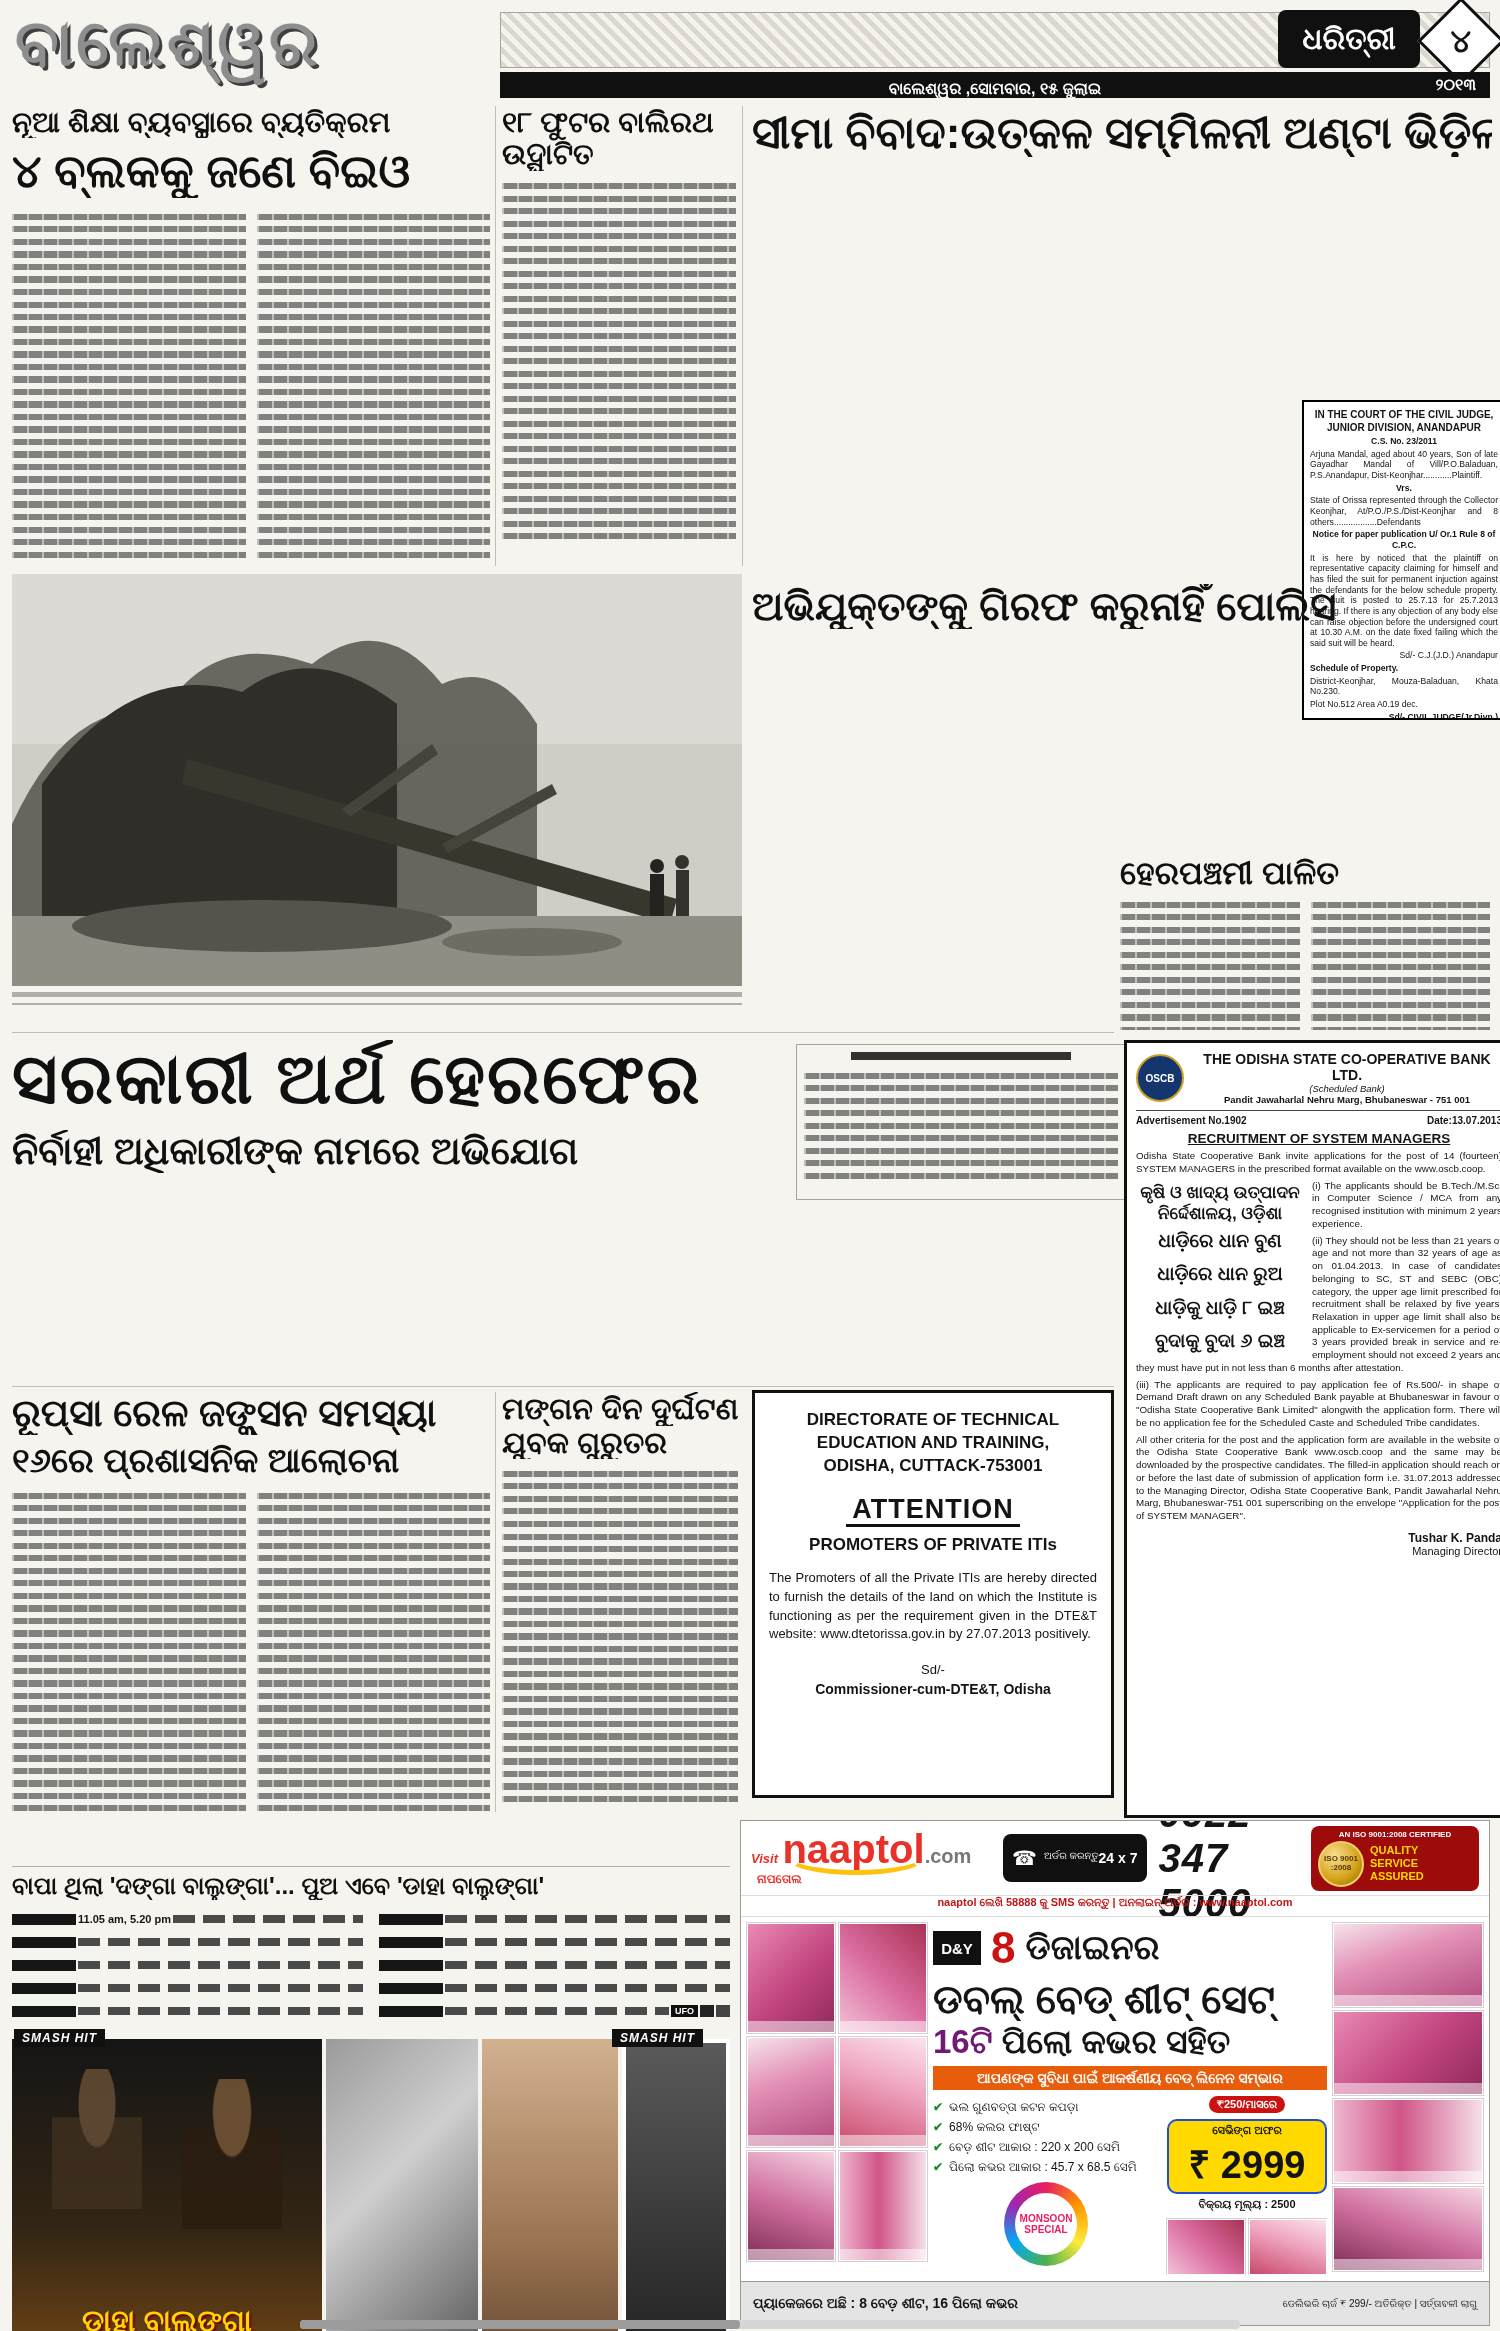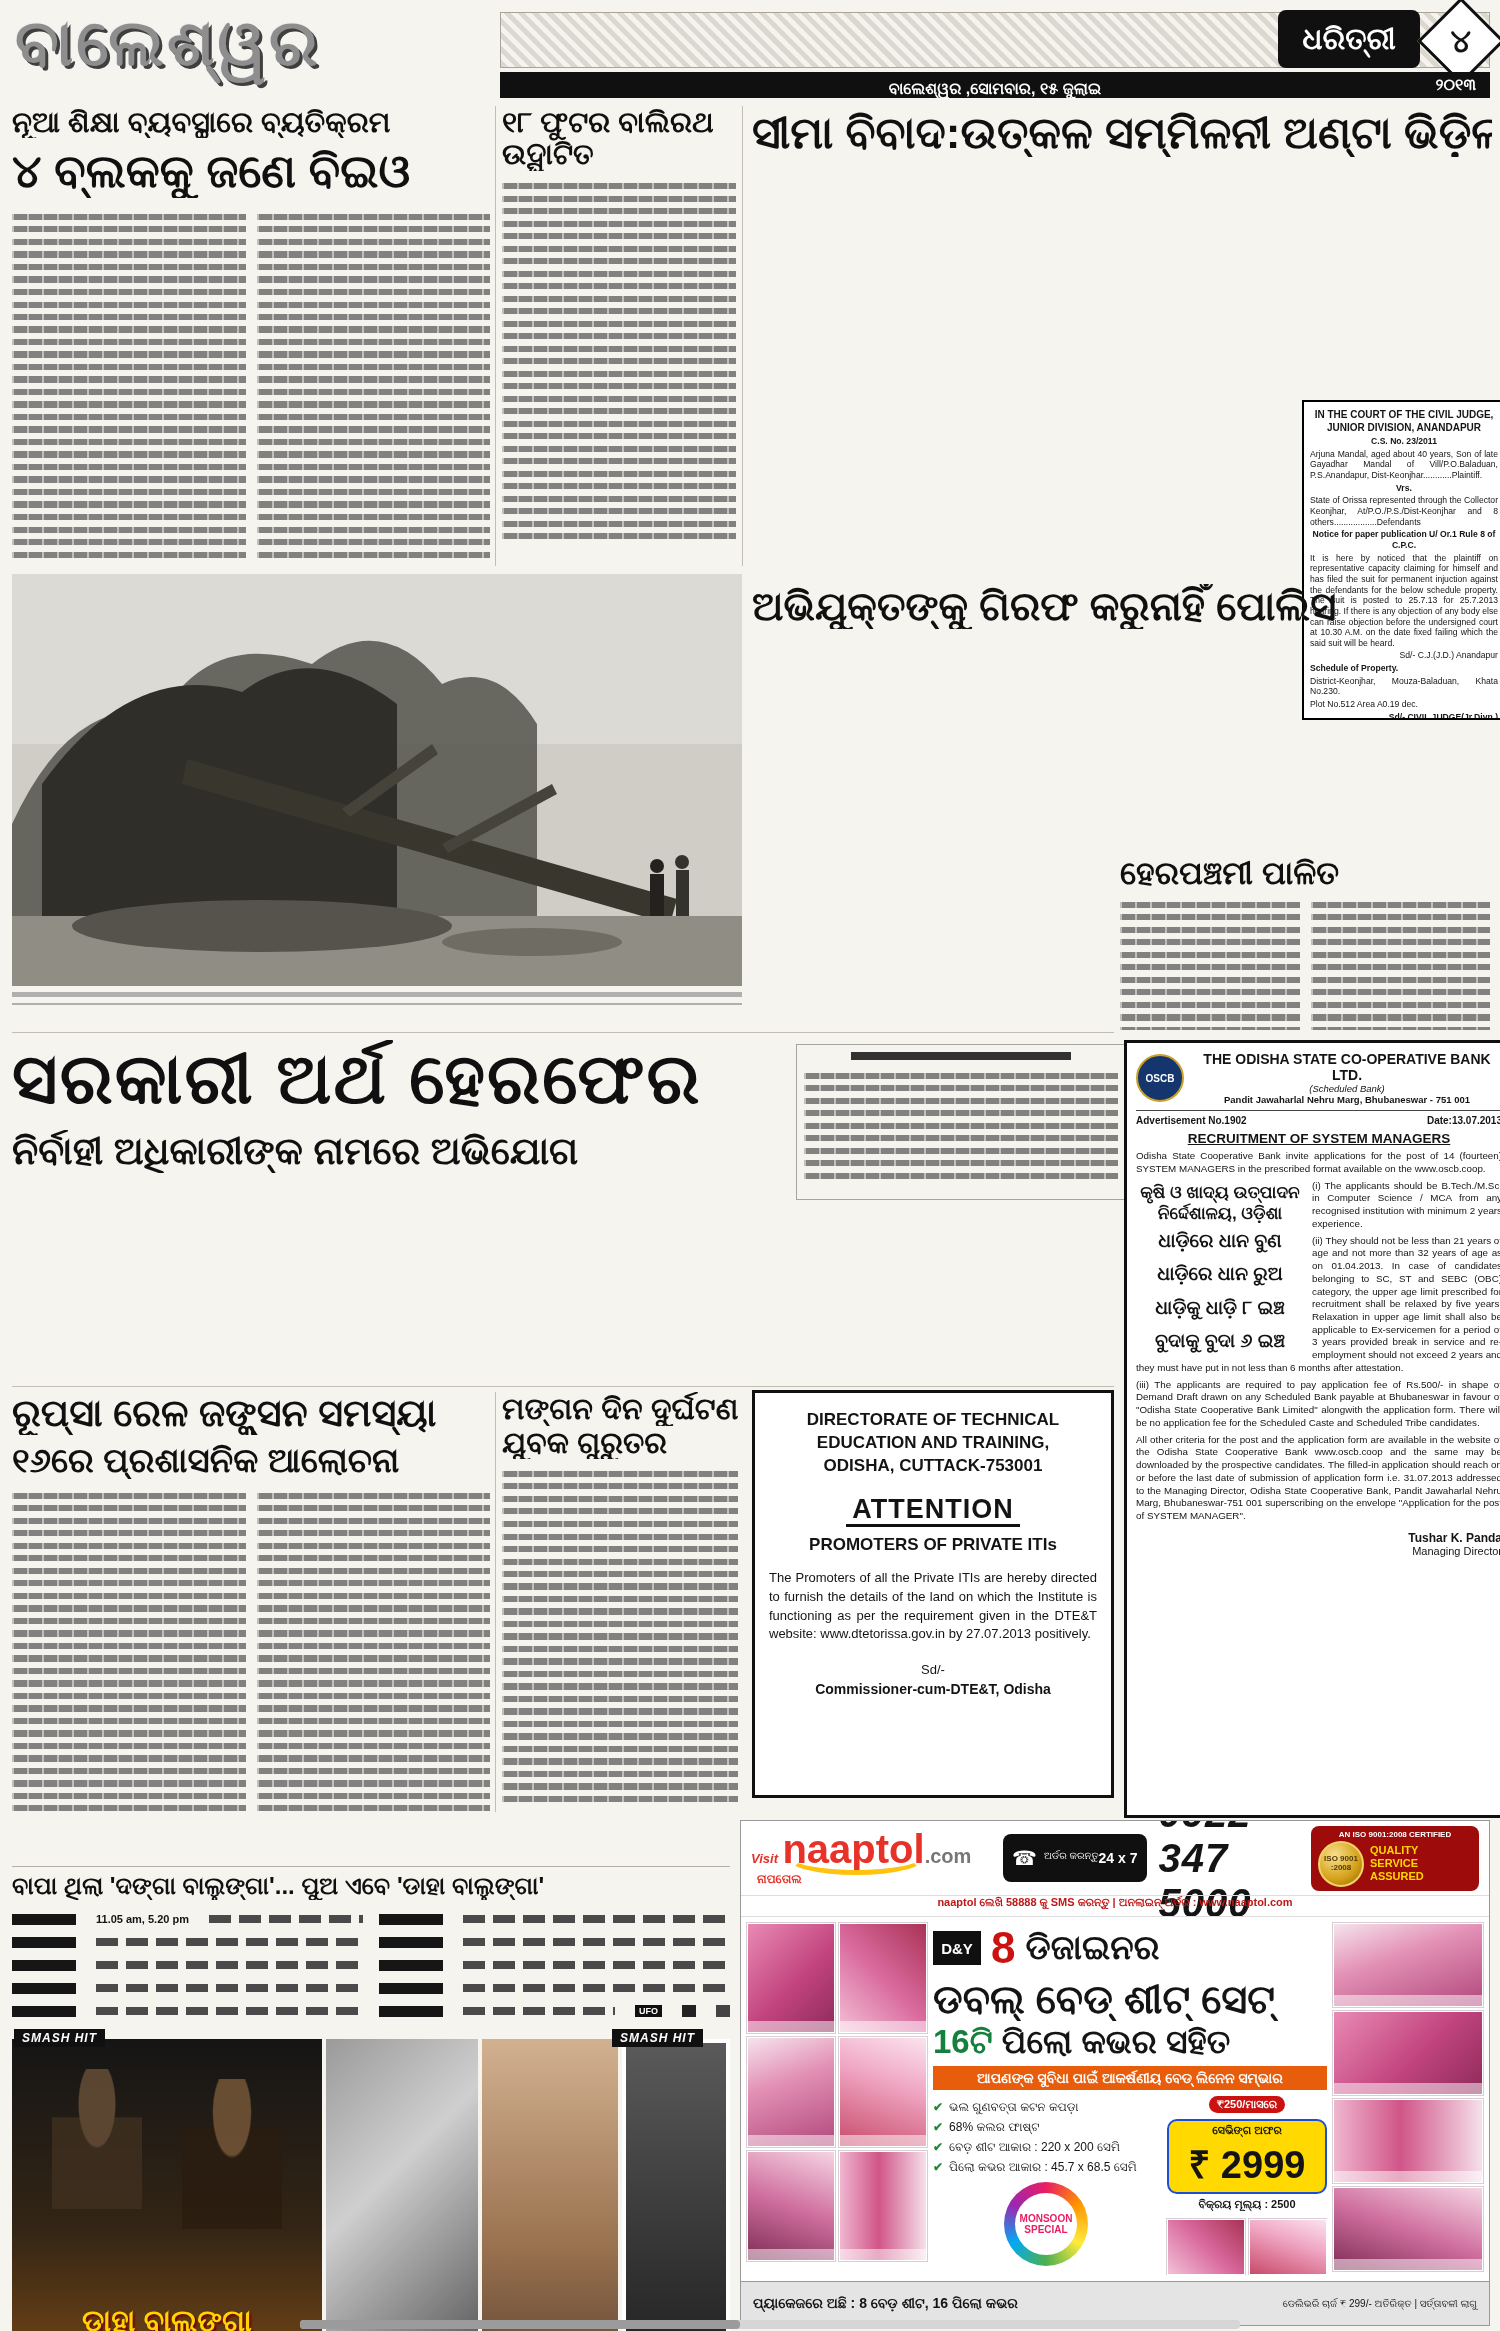--- a/index.html
+++ b/index.html
@@ -59,21 +59,21 @@
   .g-f{background:linear-gradient(90deg,#efb6cf,#d05588 45%,#f6e0ea)}
   .dy{background:#101010;color:#fff;font-weight:bold;font-size:15px;width:48px;height:34px;display:flex;align-items:center;justify-content:center;flex:none}
   .orange-strip{background:#e85d0c;color:#fff;font-size:14px;font-weight:bold;text-align:center;padding:4px 2px;white-space:nowrap;overflow:hidden}
   .bullet{display:flex;gap:6px;align-items:flex-start;font-size:12px;margin-top:6px}
   .check{color:#1c8a2e;font-weight:bold;flex:none}
   .monsoon{width:84px;height:84px;border-radius:50%;background:conic-gradient(#e91e63,#ff9800,#ffeb3b,#4caf50,#03a9f4,#9c27b0,#e91e63);display:flex;align-items:center;justify-content:center}
   .monsoon .in{width:62px;height:62px;border-radius:50%;background:#fff;display:flex;flex-direction:column;align-items:center;justify-content:center;color:#e91e63;font-weight:800;font-size:10px;text-align:center;line-height:1.1}
   .emi{background:#cc1111;color:#fff;border-radius:10px;font-size:11px;font-weight:bold;padding:2px 8px;display:inline-block}
   .price{background:#ffd900;border:2px solid #1d4ed8;border-radius:10px;text-align:center;padding:3px 10px}
   
-  .mrow{display:flex;align-items:center;gap:20px;height:23px}
+  .mrow{display:flex;align-items:center;gap:2px;height:23px}
   .mname{width:64px;height:11px;background:#161616;flex:none}
   .mline{flex:1;height:8px;background-image:repeating-linear-gradient(90deg,#4a4a4a 0 22px,transparent 22px 30px)}
   .smash{position:absolute;background:#101010;color:#fff;font-style:italic;font-weight:bold;font-size:12px;padding:2px 8px;letter-spacing:1px}
   .tile{position:absolute;top:0;height:344px}
 </style>
 </head>
 <body>
 
 <div class="abs mast-logo nw" style="left:15px;top:6px;width:475px;height:84px">ବାଲେଶ୍ୱର</div>
 <div class="abs band" style="left:500px;top:12px;width:988px;height:54px"></div>
@@ -313,21 +313,21 @@
     </div>
 
     <div style="flex:1;display:flex;flex-direction:column;overflow:hidden">
       <div style="display:flex;align-items:center;gap:10px">
         <div class="dy">D&amp;Y</div>
         <span style="font-size:44px;font-weight:800;color:#cc1111">8</span>
         <span style="font-size:34px;font-weight:800">ଡିଜାଇନର</span>
       </div>
       <div class="nw" style="font-size:40px;font-weight:800;margin-top:4px">ଡବଲ୍ ବେଡ୍ ଶୀଟ୍ ସେଟ୍</div>
       <div class="nw" style="font-size:33px;font-weight:800;margin-top:2px">
-        <span style="color:#15803d">16ଟି</span>
+        <span style="color:#701a75">16ଟି</span>
         <span>ପିଲୋ କଭର ସହିତ</span>
       </div>
       <div class="orange-strip" style="margin-top:6px">ଆପଣଙ୍କ ସୁବିଧା ପାଇଁ ଆକର୍ଷଣୀୟ ବେଡ୍ ଲିନେନ ସମ୍ଭାର</div>
       <div style="display:flex;gap:8px;margin-top:4px;flex:1">
         <div style="flex:1">
           <div class="bullet">
               <span class="check">✔</span>
               <span>ଭଲ ଗୁଣବତ୍ତା କଟନ କପଡ଼ା</span>
             </div>
           <div class="bullet">

